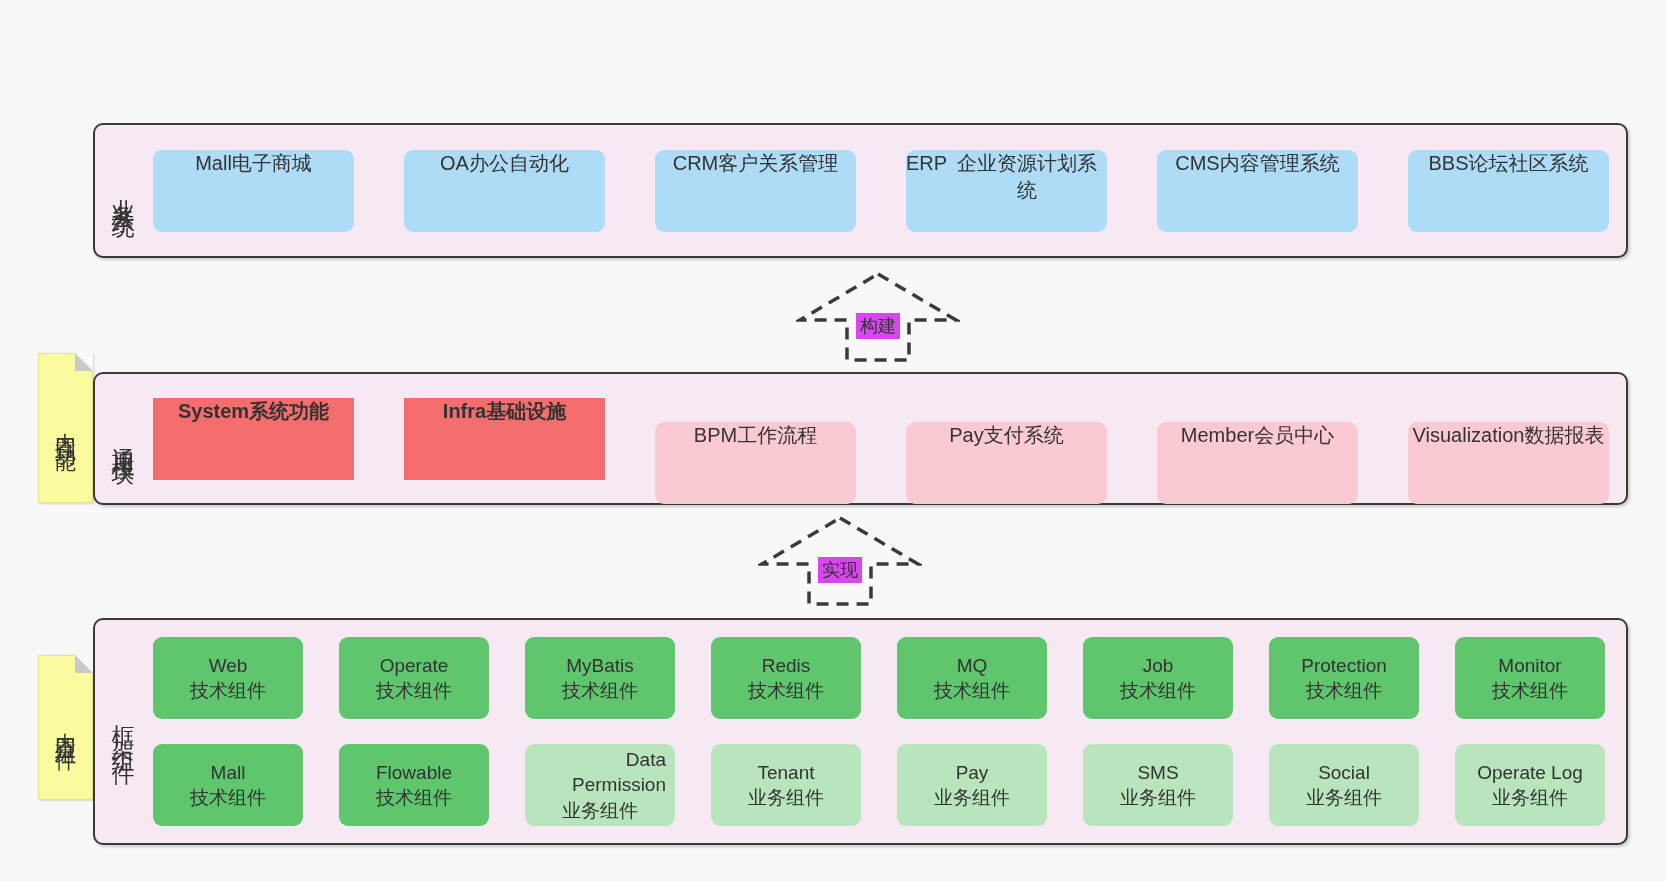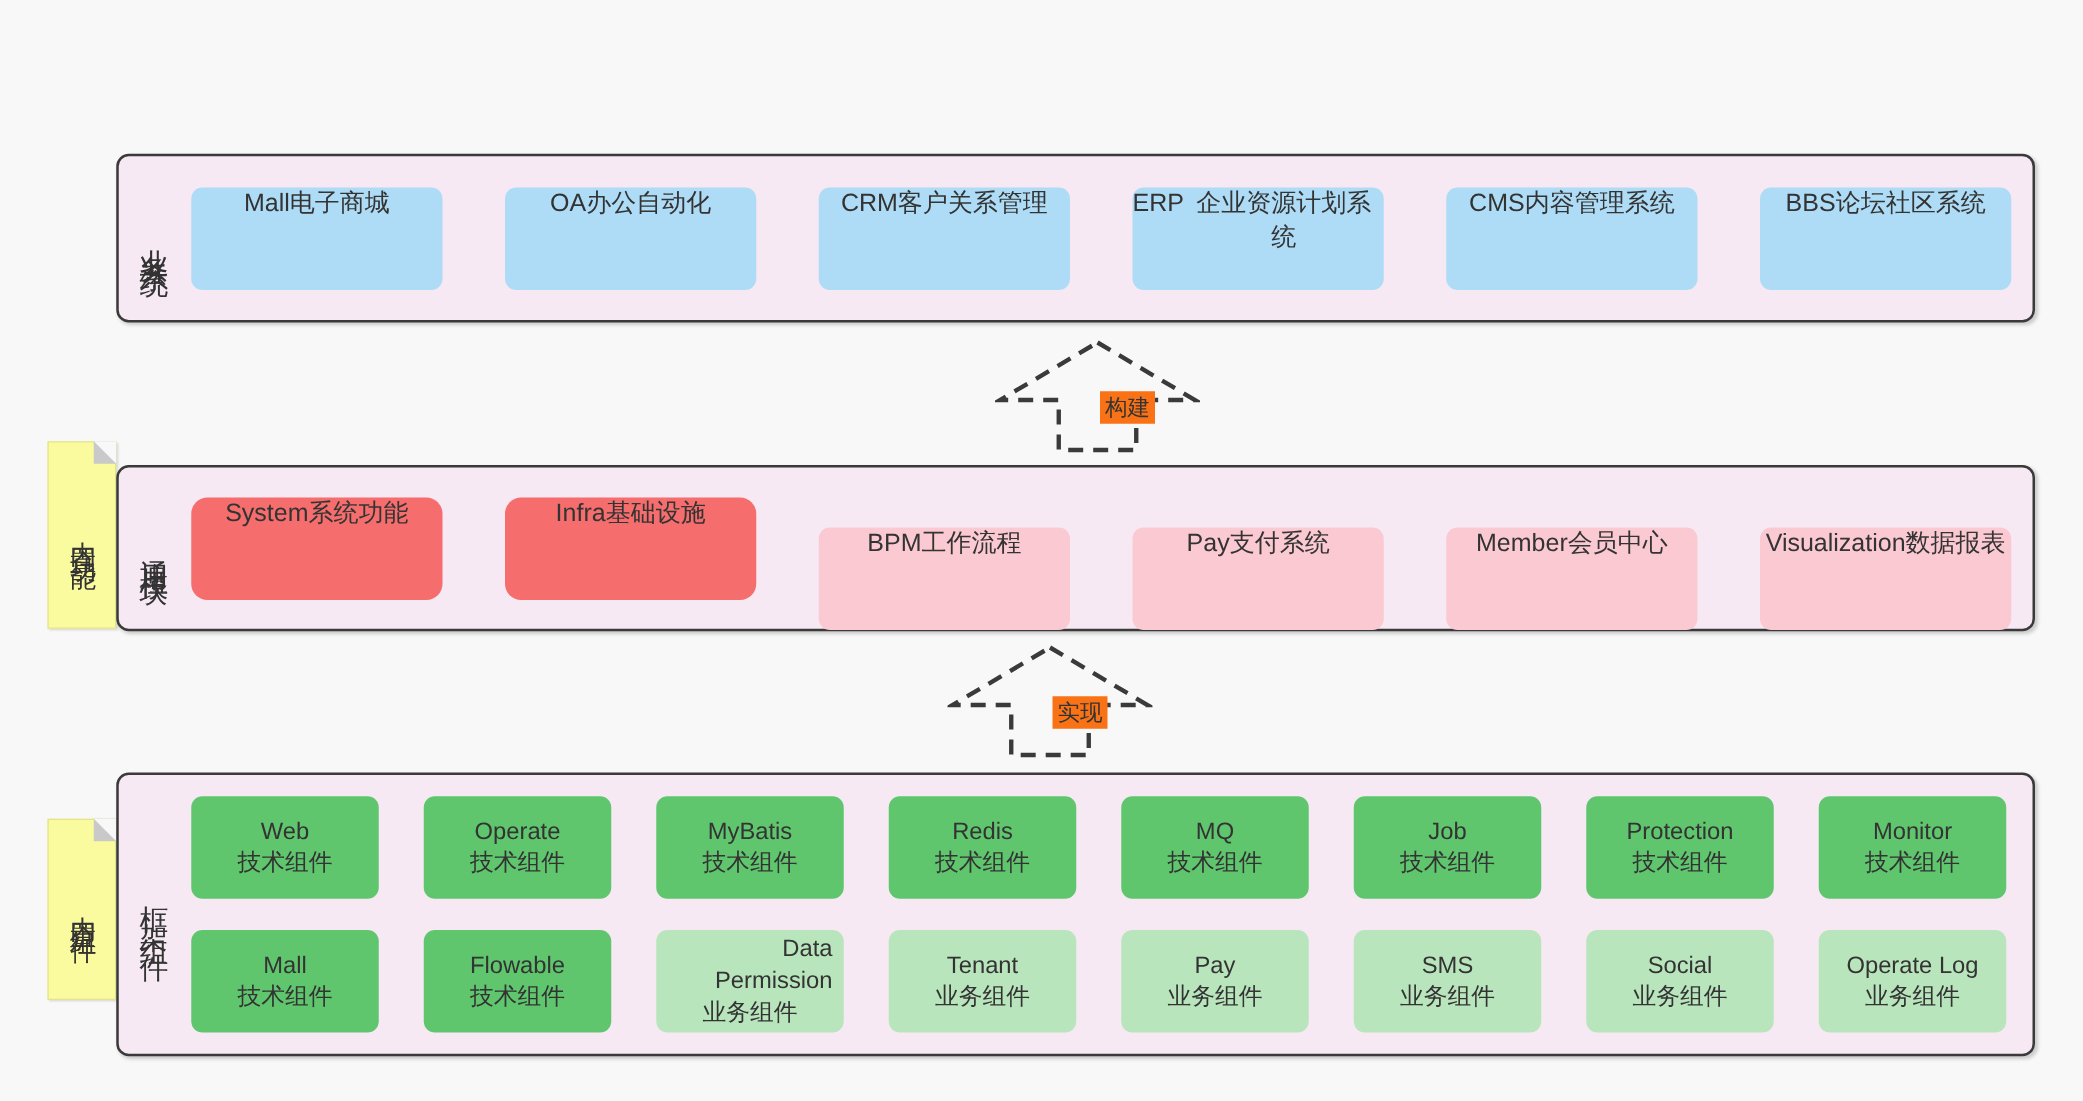--- a/index.html
+++ b/index.html
@@ -27,40 +27,40 @@
   .layer-components .layer-label span{letter-spacing:13px;}
 
   
   .boxes{flex:1;display:flex;gap:50px;align-items:center;}
   .box{
     width:201px;height:82px;border-radius:9px;box-sizing:border-box;
     display:flex;flex-direction:row;justify-content:center;align-items:flex-start;
     text-align:center;font-size:20px;line-height:1.38;color:#333;
   }
   .box.blue{background:#aedcf6;}
-  .box.red{background:#f56d6d;border-radius:13px;}
+  .box.red{background:#f56d6d;border-radius:0;font-weight:bold;}
   .box.pink{background:#fbc9d1;margin-top:48px;}
 
   .grid-components{flex:1;display:grid;grid-template-columns:repeat(8,150px);gap:25px 36px;}
   .gbox{
     width:150px;height:82px;border-radius:9px;box-sizing:border-box;padding:0 9px;
     display:flex;flex-direction:column;justify-content:center;align-items:center;
     text-align:right;font-size:19px;line-height:1.32;color:#333;
   }
   .gbox.green{background:#5fc66e;}
   .gbox.lightgreen{background:#b9e5bd;}
 
   
   .arrow{position:absolute;width:164px;height:92px;}
   .arrow svg{position:absolute;left:0;top:0;}
   .arrow-build{left:796px;top:271px;}
   .arrow-implement{left:758px;top:515px;text-align:right;}
   .arrow-label{
     position:absolute;left:50%;top:42px;transform:translateX(-50%);
-    background:#f97316;padding:1px 4px;font-size:18px;color:#333;white-space:nowrap;margin-left:24px;
+    background:#d946ef;padding:1px 4px;font-size:18px;color:#333;white-space:nowrap;
   }
 
   
   .note{
     position:absolute;width:55px;box-sizing:border-box;
     background:#fafa9e;border:1px solid #e3e38d;
     box-shadow:1px 1px 2px rgba(0,0,0,.15);
     display:flex;justify-content:center;align-items:center;
   }
   .note span{

